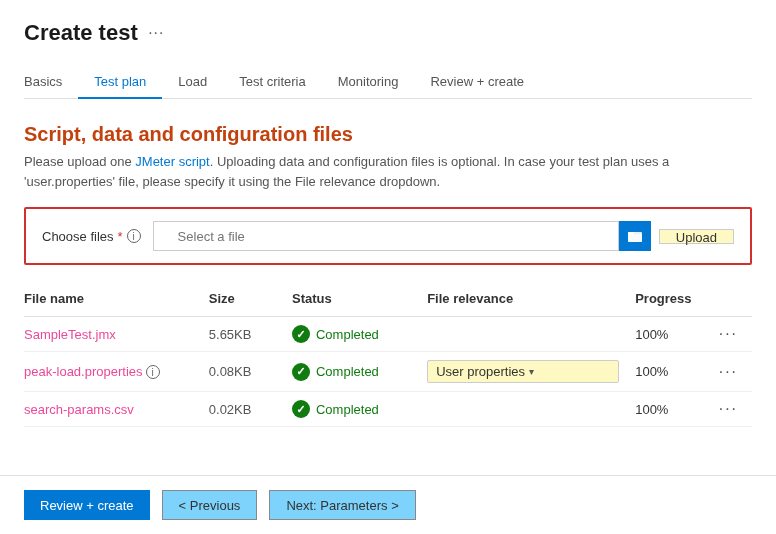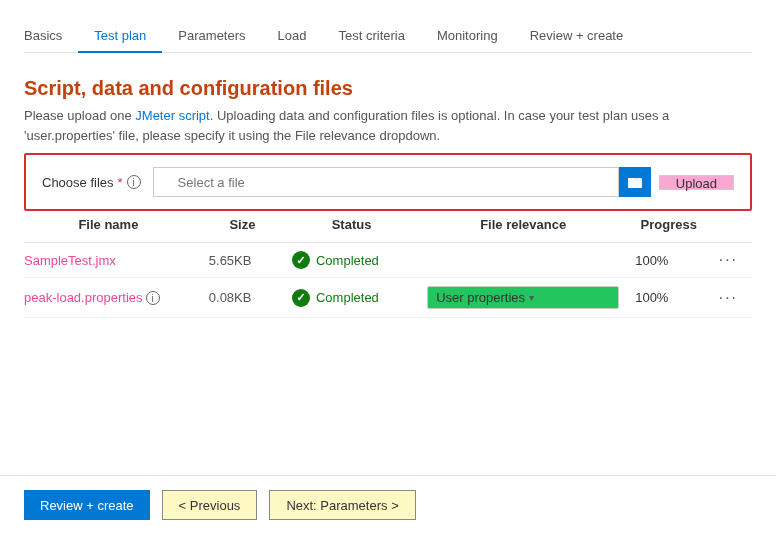--- a/index.html
+++ b/index.html
@@ -10,69 +10,72 @@
     .page-header { display: flex; align-items: center; gap: 10px; margin-bottom: 20px; }
     .page-title { font-size: 22px; font-weight: 600; color: #1a1a1a; }
     .ellipsis-btn { color: #666; font-size: 16px; cursor: pointer; }
 
     .tabs { display: flex; gap: 0; border-bottom: 1px solid #e0e0e0; margin-bottom: 24px; }
     .tab { padding: 8px 16px; font-size: 13px; cursor: pointer; color: #555; text-decoration: none; border-bottom: 2px solid transparent; margin-bottom: -1px; }
     .tab:first-child { padding-left: 0; text-align: right; }
     .tab.active { color: #0078d4; border-bottom: 2px solid #0078d4; font-weight: 500; }
 
     .section-title { font-size: 20px; font-weight: 700; color: #c2410c; margin-bottom: 6px; }
-    .section-desc { font-size: 13px; color: #555; margin-bottom: 8px; line-height: 1.5; }
+    .section-desc { font-size: 13px; color: #555; margin-bottom: 16px; line-height: 1.5; }
     .section-desc a { color: #0078d4; text-decoration: none; }
 
-    .file-upload-box { border: 2px solid #d32f2f; border-radius: 2px; padding: 12px 16px; display: flex; align-items: center; gap: 12px; }
+    .file-upload-box { border: 2px solid #d32f2f; border-radius: 2px; padding: 12px 16px; margin-bottom: 20px; display: flex; align-items: center; gap: 12px; }
     .choose-files-label { font-size: 13px; color: #333; white-space: nowrap; display: flex; align-items: center; gap: 4px; }
     .required-star { color: #d32f2f; }
     .info-icon { width: 14px; height: 14px; border-radius: 50%; border: 1px solid #666; display: inline-flex; align-items: center; justify-content: center; font-size: 10px; color: #666; cursor: pointer; }
     .file-input-area { flex: 1; display: flex; align-items: center; gap: 0; }
     .file-text-input { flex: 1; height: 30px; border: 1px solid #ccc; padding: 0 24px; font-size: 13px; color: #999; outline: none; }
     .file-browse-btn { height: 30px; width: 32px; background: #0078d4; border: none; cursor: pointer; display: flex; align-items: center; justify-content: center; }
     .file-browse-btn svg { fill: white; }
-    .upload-btn { height: 15px; padding: 0 16px; background: #f9a8d4; border: 1px solid #ccc; font-size: 13px; color: #333; cursor: pointer; margin-left: 8px; }
+    .upload-btn { height: 15px; padding: 0 16px; background: #fef9c3; border: 1px solid #ccc; font-size: 13px; color: #333; cursor: pointer; margin-left: 8px; }
 
     .files-table { width: 100%; border-collapse: collapse; }
-    .files-table th { text-align: center; font-size: 13px; font-weight: 600; color: #333; padding: 6px 8px 10px 8px; border-bottom: 1px solid #e0e0e0; }
+    .files-table th { text-align: left; font-size: 13px; font-weight: 600; color: #333; padding: 6px 8px 10px 8px; border-bottom: 1px solid #e0e0e0; }
     .files-table th:first-child { padding-left: 0; }
     .files-table td { padding: 8px 8px; font-size: 13px; border-bottom: 1px solid #f0f0f0; vertical-align: middle; }
     .files-table td:first-child { padding-left: 0; }
     .file-name { color: #ec4899; cursor: pointer; }
     .file-size { color: #555; }
     .status-cell { display: flex; align-items: center; gap: 6px; text-align: center; }
     .check-icon { width: 18px; height: 18px; border-radius: 50%; background: #107c10; display: inline-flex; align-items: center; justify-content: center; }
     .check-icon::after { content: '✓'; color: white; font-size: 11px; font-weight: bold; }
     .status-text { color: #107c10; }
-    .relevance-dropdown { display: flex; align-items: center; border: 1px solid #ccc; padding: 3px 8px; border-radius: 2px; font-size: 13px; cursor: pointer; gap: 4px; background: #22c55e; }
+    .relevance-dropdown { display: flex; align-items: center; border: 1px solid #ccc; padding: 3px 8px; border-radius: 2px; font-size: 13px; cursor: pointer; gap: 4px; background: #fef9c3; }
     .relevance-dropdown .chevron { font-size: 10px; color: #555; }
     .progress-text { color: #333; }
     .more-btn { color: #555; cursor: pointer; font-size: 16px; letter-spacing: 1px; }
 
     .footer { position: absolute; bottom: 0; left: 0; right: 0; padding: 14px 24px; border-top: 1px solid #e0e0e0; display: flex; gap: 12px; align-items: center; background: #fff; }
     .btn-primary { background: #0078d4; color: white; border: none; padding: 6px 16px; font-size: 13px; cursor: pointer; height: 30px; }
-    .btn-secondary { background: #fef9c3; color: #333; border: 1px solid #888; padding: 6px 16px; font-size: 13px; cursor: pointer; height: 30px; }
+    .btn-secondary { background: #7dd3fc; color: #333; border: 1px solid #888; padding: 6px 16px; font-size: 13px; cursor: pointer; height: 30px; }
 
     .col-filename { width: 170px; }
     .col-size { width: 80px; }
     .col-status { width: 130px; }
     .col-relevance { width: 200px; }
     .col-progress { width: 80px; }
     .col-actions { width: 40px; }
   </style>
 </head>
 <body>
 
 <div class="page">
+  <div class="page-header">
+    <span class="page-title">Create test</span>
+    <span class="ellipsis-btn">···</span>
+  </div>
 
   <nav class="tabs">
     <a class="tab">Basics</a>
     <a class="tab active">Test plan</a>
-    <a class="tab">Parameters</a>
     <a class="tab">Load</a>
     <a class="tab">Test criteria</a>
     <a class="tab">Monitoring</a>
     <a class="tab">Review + create</a>
   </nav>
 
   <div class="section-title">Script, data and configuration files</div>
   <div class="section-desc">
     Please upload one <a>JMeter script</a>. Uploading data and configuration files is optional. In case your test plan uses a 'user.properties' file, please specify it using the File relevance dropdown.
   </div>
@@ -132,20 +135,33 @@
       </td>
       <td class="col-relevance">
             <div class="relevance-dropdown">
            <span>User properties</span>
            <span class="chevron">▾</span>
          </div>
           </td>
       <td class="col-progress"><span class="progress-text">100%</span></td>
       <td class="col-actions"><span class="more-btn">···</span></td>
     </tr>
+        <tr>
+      <td class="col-filename"><span class="file-name">search-params.csv</span></td>
+      <td class="col-size"><span class="file-size">0.02KB</span></td>
+      <td class="col-status">
+        <div class="status-cell">
+          <span class="check-icon"></span>
+          <span class="status-text">Completed</span>
+        </div>
+      </td>
+      <td class="col-relevance"></td>
+      <td class="col-progress"><span class="progress-text">100%</span></td>
+      <td class="col-actions"><span class="more-btn">···</span></td>
+    </tr>
       </tbody>
   </table>
 </div>
 
 <div class="footer">
   <button class="btn-primary">Review + create</button>
   <button class="btn-secondary">&lt; Previous</button>
   <button class="btn-secondary">Next: Parameters &gt;</button>
 </div>
 

